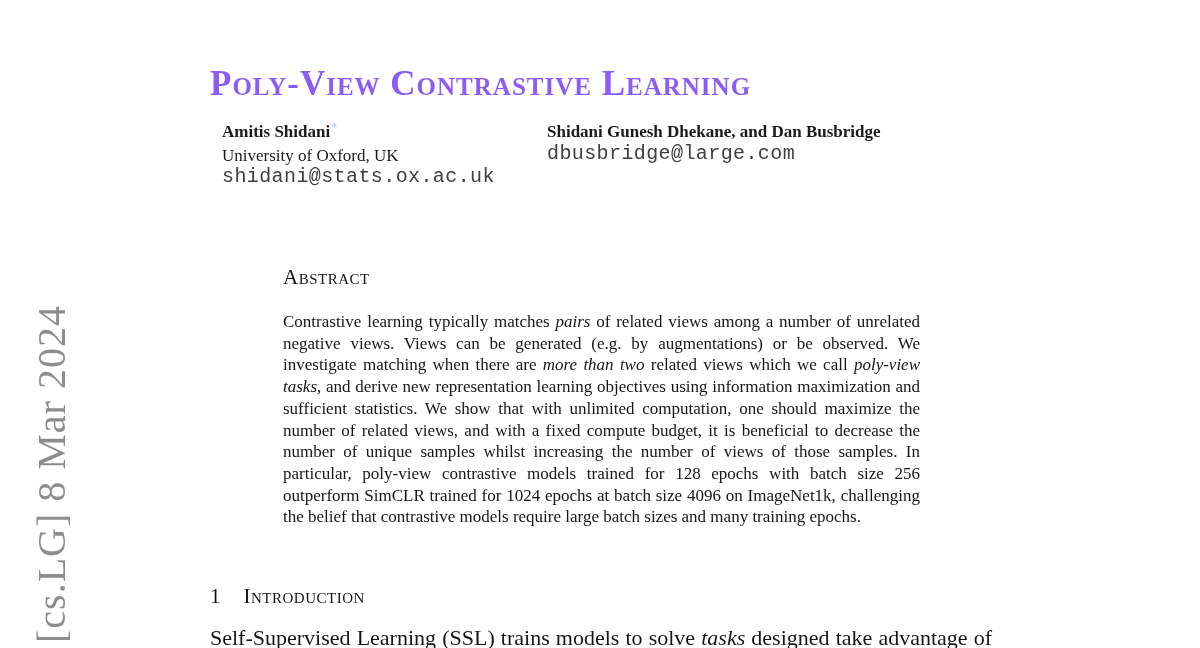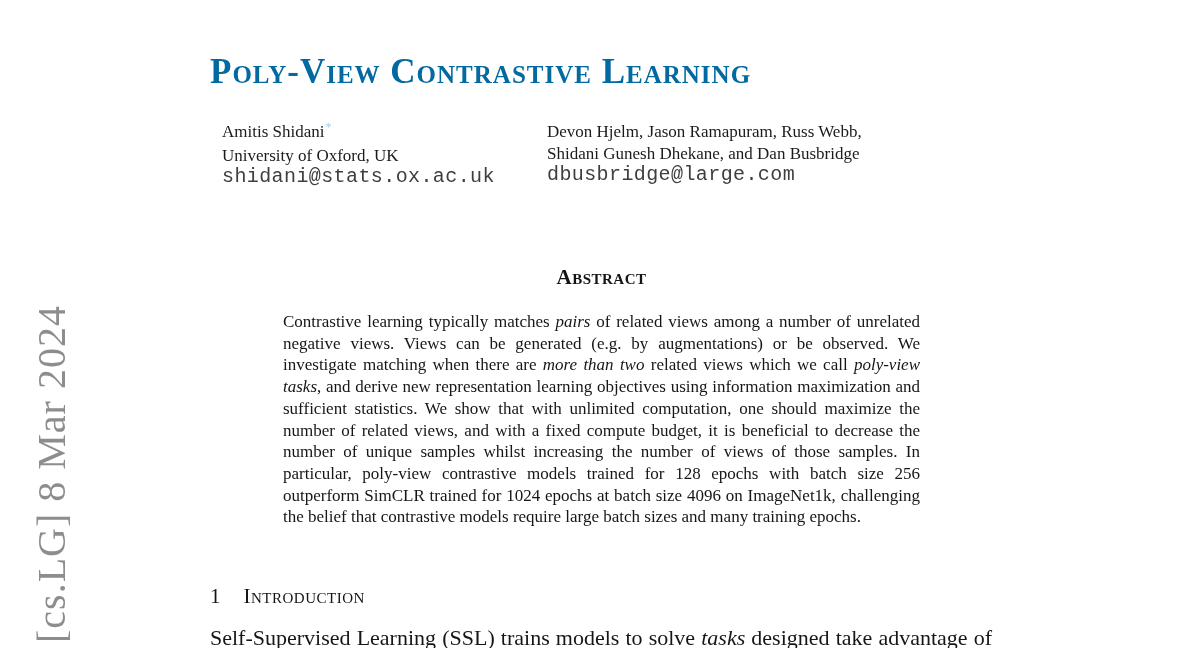--- a/index.html
+++ b/index.html
@@ -22,64 +22,62 @@
     white-space: nowrap;
     font-family: "Liberation Serif", serif;
     font-size: 40px;
     line-height: 44px;
     color: #8d8d8d;
     letter-spacing: 1px;
   }
 
   .paper-title {
     position: absolute;
-    left: 210px; top: 52px;
+    left: 210px; top: 64px;
     font-size: 35px;
     line-height: 40px;
     font-variant: small-caps;
     letter-spacing: 1px;
-    color: #0369a1;
+    color: #8b5cf6;
     white-space: nowrap;
   }
 
   .author-col {
     position: absolute;
     top: 121px;
     font-size: 17px;
     line-height: 21.5px;
     color: #1b1b1b;
     white-space: nowrap;
   }
   .author-col.left  { left: 222px; }
   .author-col.right { left: 547px; }
-  .author-name { font-weight: normal; }
+  .author-name { font-weight: bold; }
   .footnote-mark {
     color: #9fd0e9;
     font-size: 12px;
     position: relative;
     top: -6px;
     margin-left: 1px;
   }
   .email {
     font-family: "Liberation Mono", monospace;
     font-size: 20px;
     letter-spacing: 0.4px;
     color: #3f3f3f;
   }
 
   .abstract-heading {
     position: absolute;
     left: 283px; top: 265px;
     width: 637px;
-    text-align: center;
     font-size: 21px;
     font-variant: small-caps;
     letter-spacing: 0.5px;
     color: #141414;
-    font-weight: bold;
   }
 
   .abstract-body {
     position: absolute;
     left: 283px; top: 311px;
     width: 637px;
     font-size: 17px;
     line-height: 21.7px;
     text-align: justify;
     color: #161616;
@@ -117,21 +115,20 @@
 
   <div class="author-col left">
     <div>
       <span class="author-name">Amitis Shidani</span><span class="footnote-mark">*</span>
     </div>
     <div>University of Oxford, UK</div>
     <div class="email">shidani@stats.ox.ac.uk</div>
   </div>
 
   <div class="author-col right">
-    <div class="author-name">Devon Hjelm, Jason Ramapuram, Russ Webb,</div>
     <div class="author-name">Shidani Gunesh Dhekane, and Dan Busbridge</div>
     <div class="email">dbusbridge@large.com</div>
   </div>
 
   <div class="abstract-heading">Abstract</div>
 
   <p class="abstract-body"><span>Contrastive learning typically matches </span><i>pairs</i><span> of related views among a number of unrelated negative views. Views can be generated (e.g. by augmentations) or be observed. We investigate matching when there are </span><i>more than two</i><span> related views which we call </span><i>poly-view tasks</i><span>, and derive new representation learning objectives using information maximization and sufficient statistics. We show that with unlimited computation, one should maximize the number of related views, and with a fixed compute budget, it is beneficial to decrease the number of unique samples whilst increasing the number of views of those samples. In particular, poly-view contrastive models trained for 128 epochs with batch size 256 outperform SimCLR trained for 1024 epochs at batch size 4096 on ImageNet1k, challenging the belief that contrastive models require large batch sizes and many training epochs.</span></p>
 
   <div class="section-heading">
     <span class="section-number">1</span><span class="section-title">Introduction</span>

